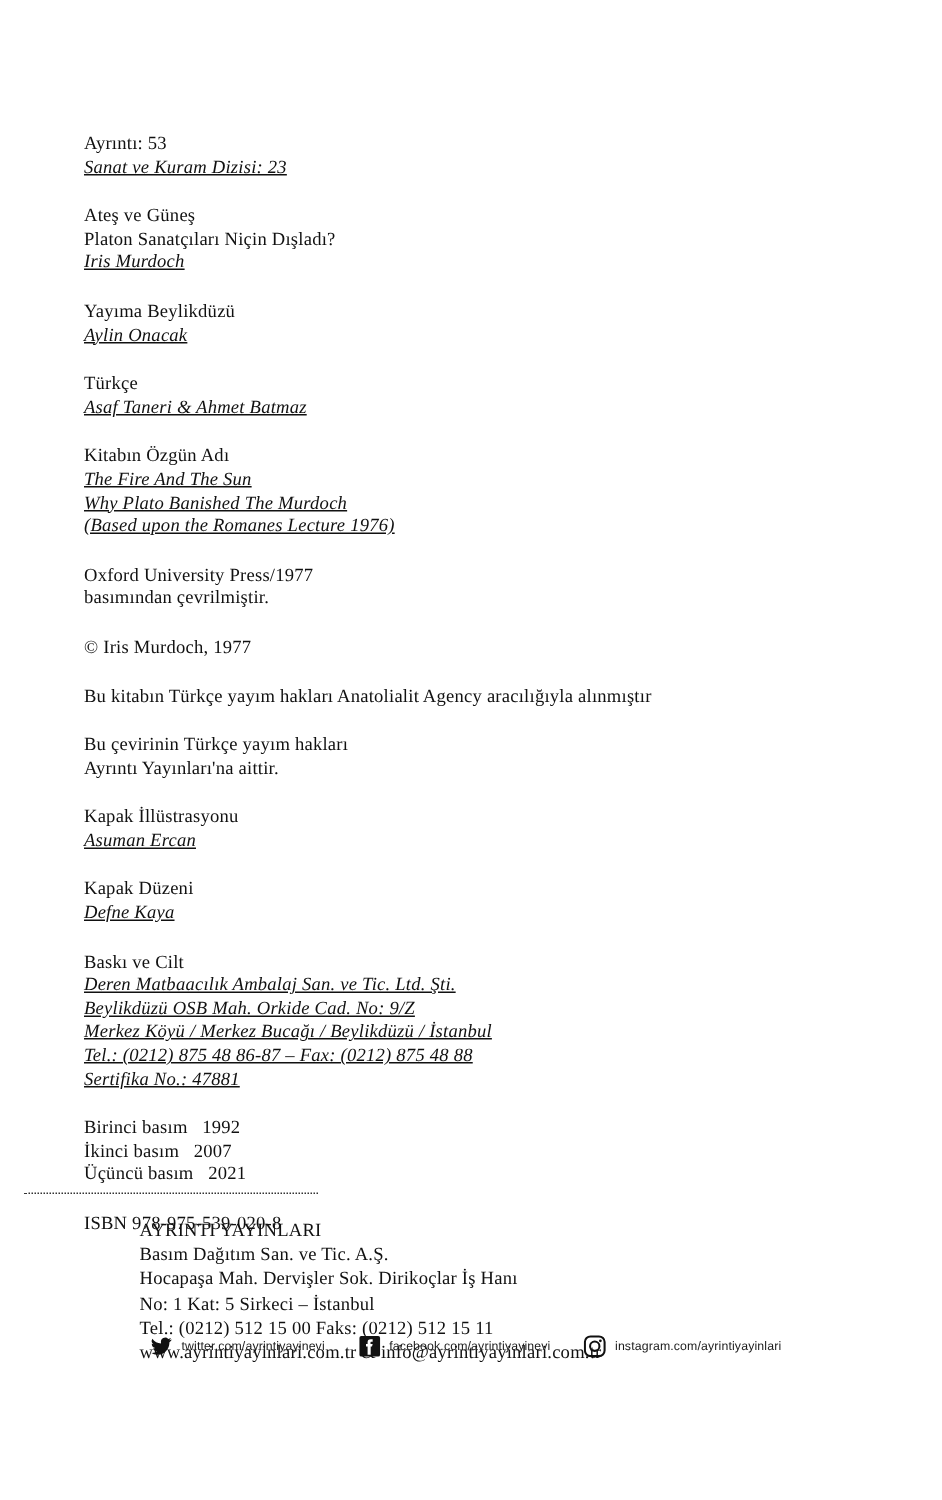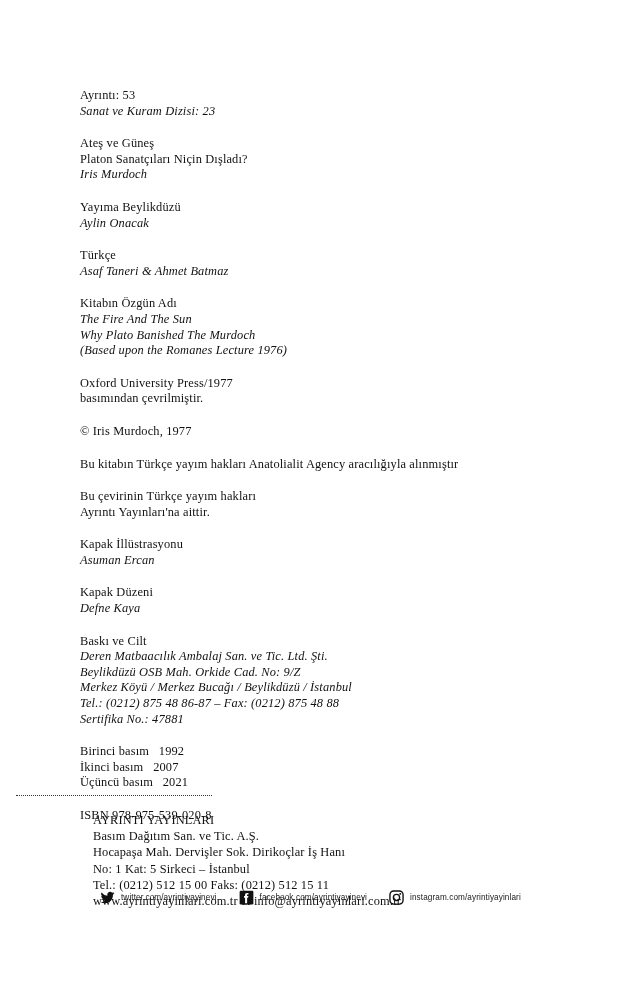--- a/index.html
+++ b/index.html
@@ -12,33 +12,34 @@
     background: #ffffff;
     font-family: "Liberation Serif", serif;
     color: #111111;
     overflow: hidden;
   }
   .page {
     position: relative;
     width: 628px;
     height: 1000px;
     box-sizing: border-box;
-    padding: 88px 96px 40px 80px;
+    padding: 88px 96px 40px 56px;
   }
   .block {
     margin-bottom: 17px;
   }
   .line {
     font-size: 12.4px;
     line-height: 15.6px;
     letter-spacing: 0.15px;
     white-space: pre;
   }
   .line.italic {
     font-style: italic;
+    text-decoration: underline;
   }
   .footer-rule {
     position: absolute;
     left: 16px;
     top: 795px;
     width: 196px;
     border-top: 1px dotted #333;
     height: 0;
   }
   .publisher {

